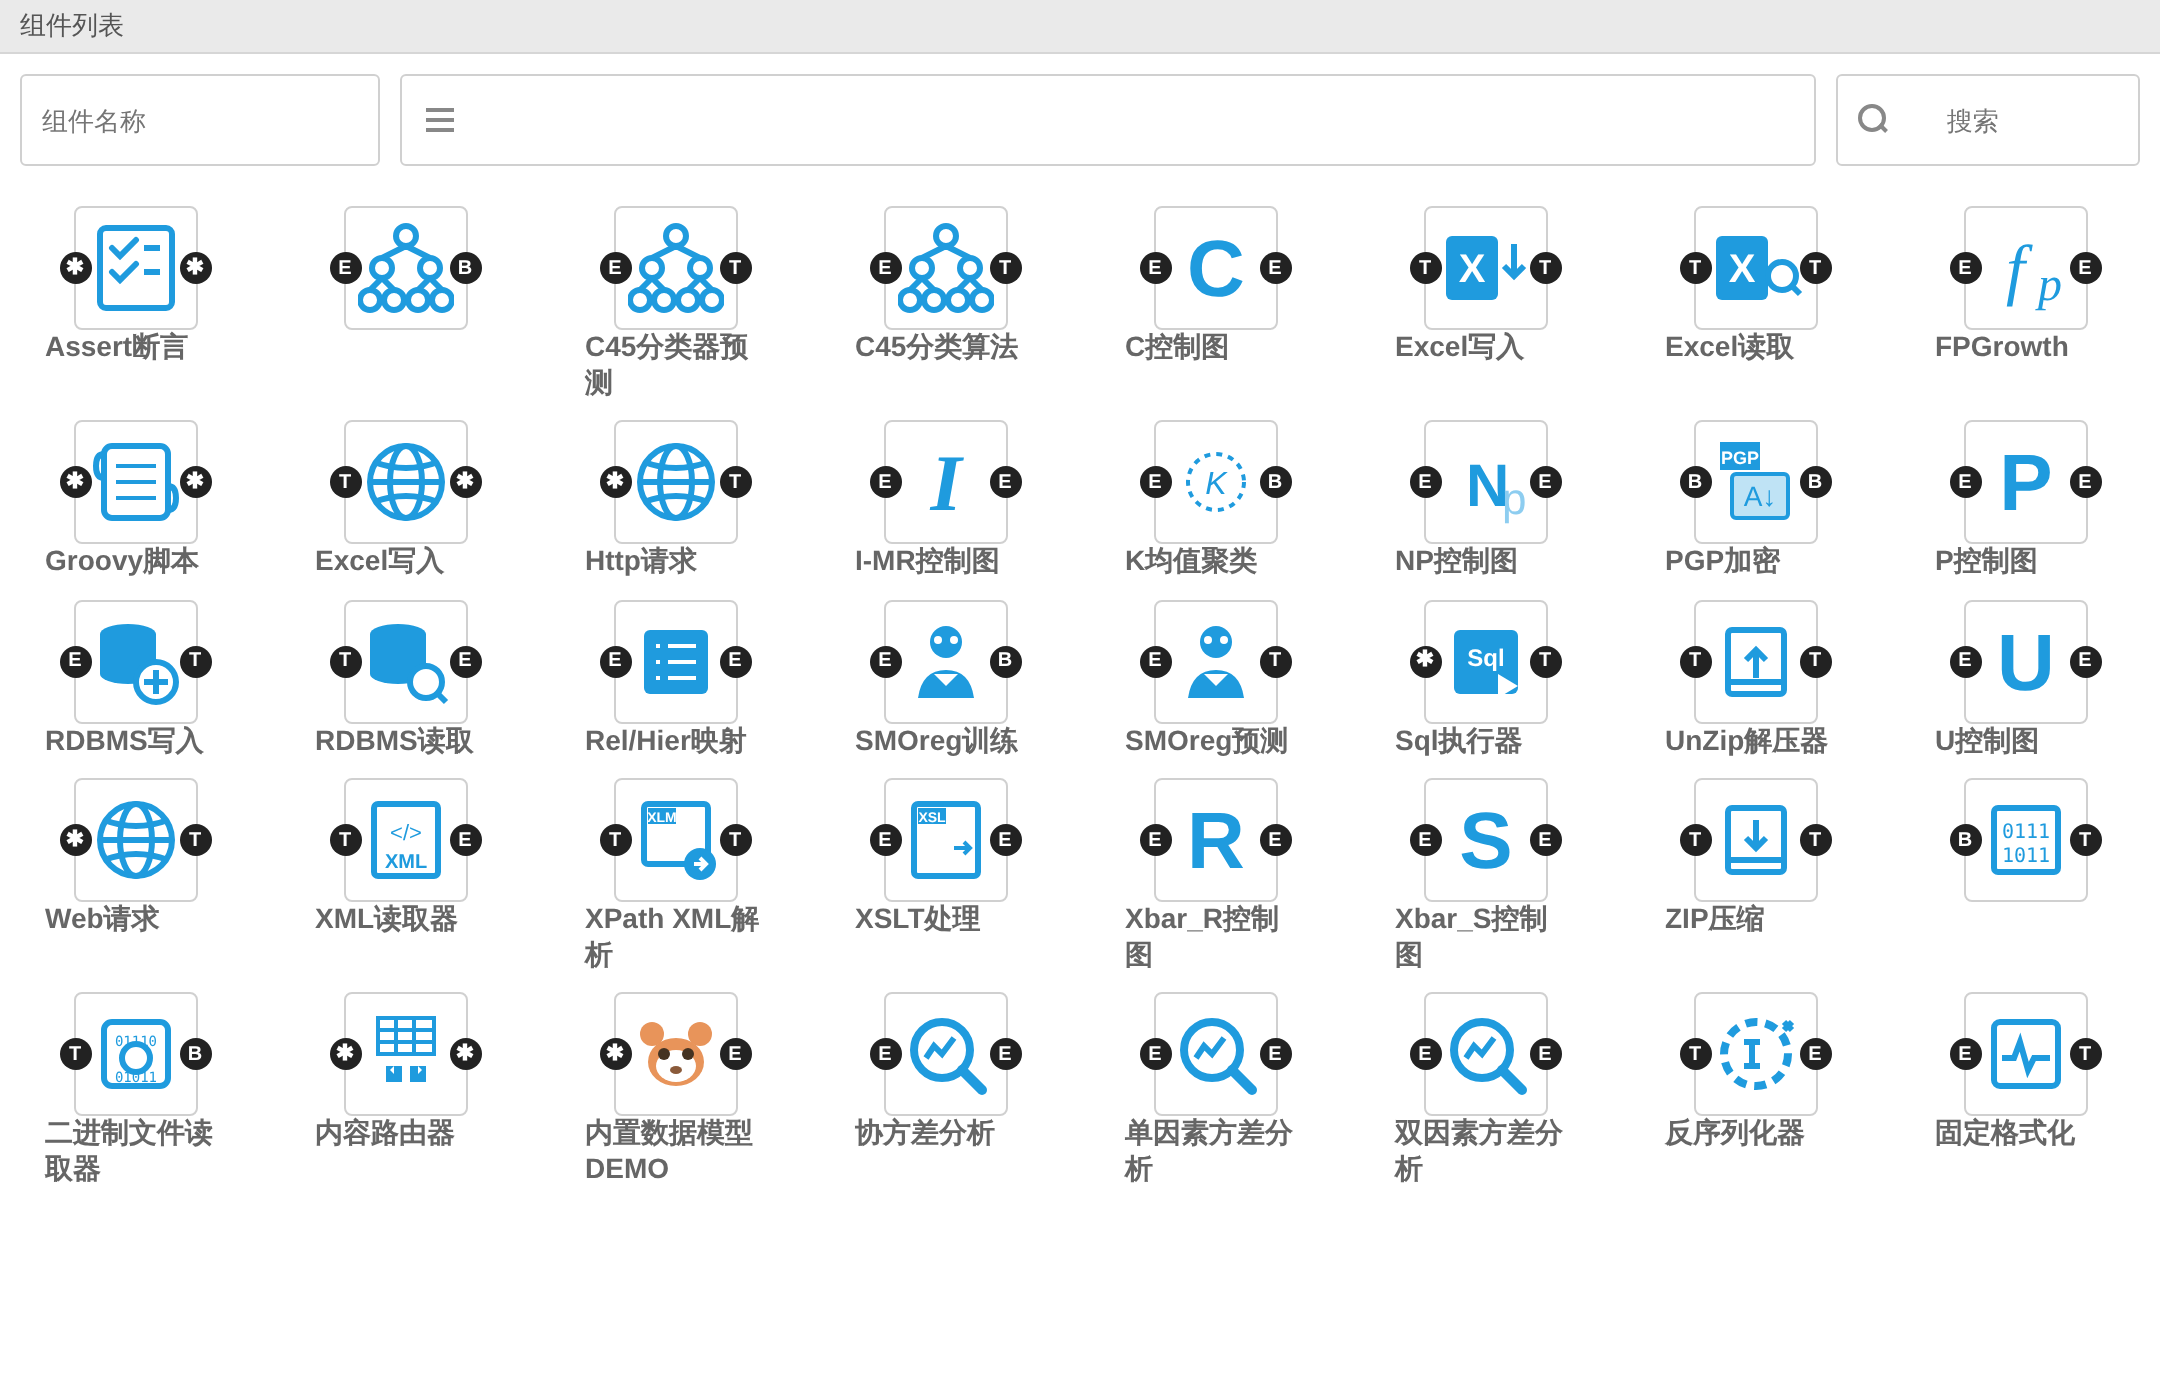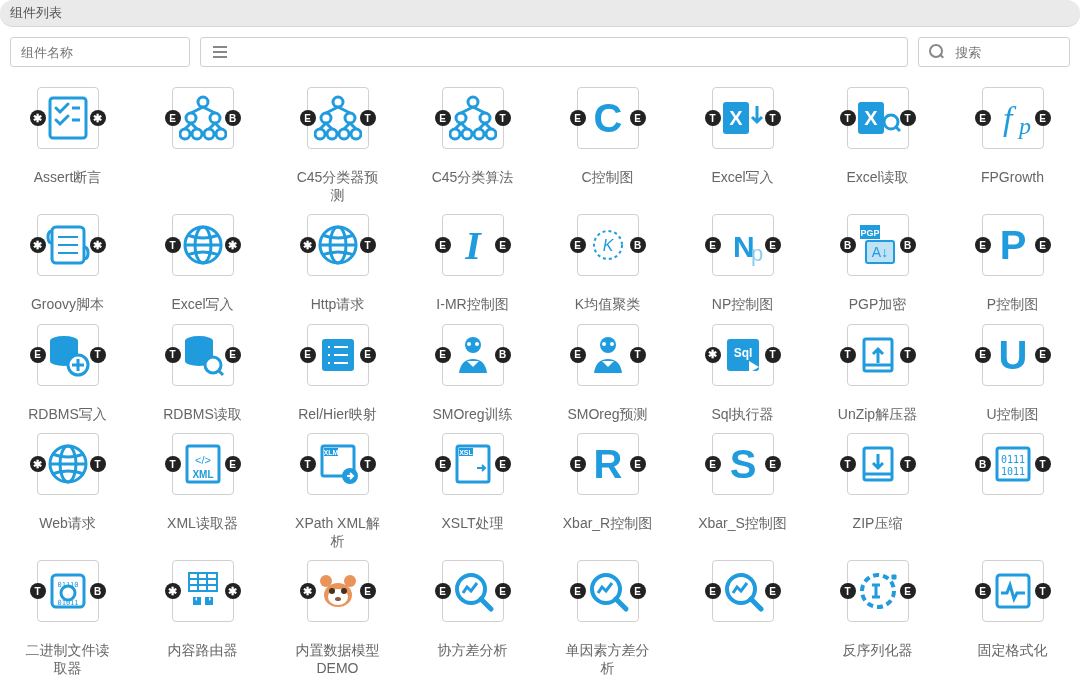--- a/index.html
+++ b/index.html
@@ -10,38 +10,37 @@
     background: #fff;
     width: 1080px;
     overflow: hidden;
   }
   .panel-header {
     background: #eaeaea;
     border-bottom: 1px solid #d6d6d6;
     padding: 4px 10px;
     font-size: 13px;
     color: #555;
-    border-radius: 13px;
   }
   .toolbar {
     display: flex;
     padding: 10px;
     gap: 10px;
   }
   .input-box {
     border: 1px solid #d0d0d0;
     border-radius: 3px;
-    height: 30px;
+    height: 46px;
     display: flex;
     align-items: center;
     background: #fff;
   }
   .input-box.name-filter { width: 180px; }
   .input-box.category-filter { flex: 1; padding-left: 8px; }
-  .input-box.search { flex: 1; padding-left: 10px; gap: 0; } 
+  .input-box.search { flex: 1; padding-left: 10px; gap: 18px; } 
   .toolbar .input-box input {
     border: none;
     outline: none;
     width: 100%;
     height: 100%;
     padding: 0 10px;
     font-size: 13px;
     color: #888;
     background: transparent;
   }
@@ -93,27 +92,27 @@
     font-size: 10px;
     font-weight: bold;
     display: flex; align-items: center; justify-content: center;
     top: 50%; transform: translateY(-50%);
     font-family: Arial, sans-serif;
   }
   .badge.left { left: -8px; }
   .badge.right { right: -8px; }
   .badge .star { font-size: 11px; line-height: 1; }
   .label {
-    margin-top: 20px;
+    margin-top: 0;
     font-size: 14px;
     color: #666;
-    text-align: center;
     width: 90px;
     line-height: 1.25;
     word-break: break-all;
+    font-weight: bold;
   }
   svg { display: block; }
 </style>
 </head>
 <body>
 
 <div class="panel-header">组件列表</div>
 
 <div class="toolbar">
   <div class="input-box name-filter">
@@ -524,20 +523,21 @@
       <div class="label">单因素方差分析</div>
     </div>
     <div class="cell">
       <div class="icon-box">
         <svg width="48" height="48" viewBox="0 0 48 48">
           <use href="#ic-analysis"></use>
         </svg>
         <span class="badge left">E</span>
         <span class="badge right">E</span>
       </div>
+      <div class="label">双因素方差分析</div>
     </div>
     <div class="cell">
       <div class="icon-box">
         <svg width="48" height="48" viewBox="0 0 48 48">
           <use href="#ic-deserialize"></use>
         </svg>
         <span class="badge left">T</span>
         <span class="badge right">E</span>
       </div>
       <div class="label">反序列化器</div>

